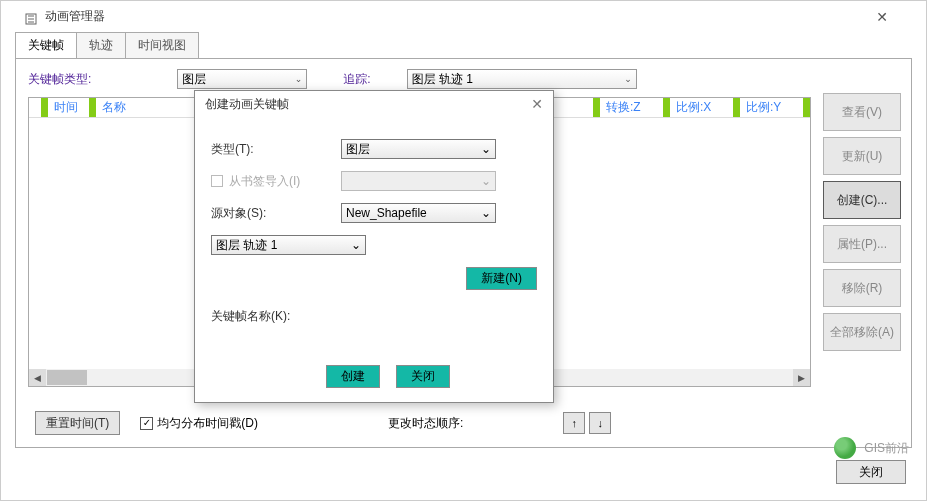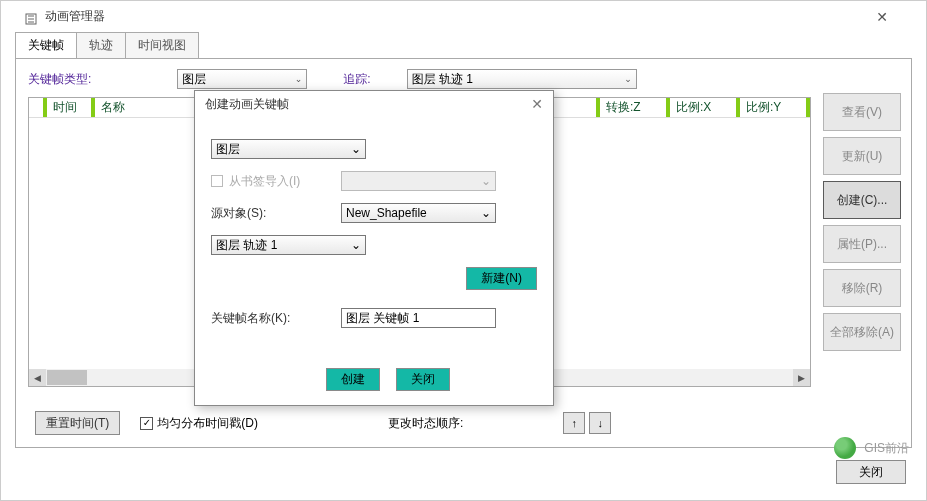--- a/index.html
+++ b/index.html
@@ -14,21 +14,21 @@
   .tab-row { display: flex; padding: 6px 14px 0 14px; }
   .tab { padding: 4px 12px; border: 1px solid #aaa; border-bottom: 1px solid #fff; margin-right: -1px; background: #fff; position:relative; top:1px;}
   .tab.inactive { background: #f5f5f5; border-bottom: 1px solid #aaa; color:#555;}
   .tab-content { margin: 0 14px 0 14px; border: 1px solid #aaa; border-top:1px solid #aaa; padding: 10px 0 0 0; height:390px; position:relative;}
   .filter-row { display: flex; align-items: center; gap:8px; padding: 0 12px 8px 12px;}
   .label { color:#4c1d95; }
   .combo { height: 20px; border: 1px solid #999; background: linear-gradient(#fff,#eee); display:inline-flex; align-items:center; justify-content:space-between; padding:0 4px; }
   .combo .caret { font-size:9px; color:#555;}
   .table-wrap { margin: 0 12px; border:1px solid #aaa; height:290px; position:relative; background:#fff;}
   .table-header { display:flex; height:20px; background:#fff; border-bottom:1px solid #ddd;}
-  .th { border-right:4px solid #84cc16; padding:2px 6px; color:#14532d; display:flex; align-items:center;}
+  .th { border-right:7px solid #84cc16; padding:2px 6px; color:#3b82f6; display:flex; align-items:center;}
   .hscroll { position:absolute; bottom:0; left:0; right:0; height:17px; background:#f1f1f1; display:flex; align-items:center;}
   .hscroll .arrow{ width:17px; height:17px; background:#ddd; display:flex; align-items:center; justify-content:center; font-size:9px; color:#555;}
   .hscroll .thumb{ width:40px; height:15px; background:#c2c2c2; margin-left:1px;}
   .hscroll .arrow.right{ margin-left:auto;}
   .side-buttons { position:absolute; right:10px; top:34px; display:flex; flex-direction:column; gap:6px;}
   .btn { width:78px; height:38px; border:1px solid #b5b5b5; background:#e8e8e8; color:#888; display:flex; align-items:center; justify-content:center; }
   .btn.active { background:#dcdcdc; border:1px solid #5a5a5a; color:#333;}
   .bottom-row { position:absolute; bottom:12px; left:12px; right:12px; display:flex; align-items:center;margin-left:7px;}
   .reset-btn { height:24px; padding:0 10px; border:1px solid #8a8a8a; background:#e6e6e6; color:#333; display:flex; align-items:center;}
   .checkbox { width:13px; height:13px; border:1px solid #555; display:inline-flex; align-items:center; justify-content:center; margin-right:4px; background:#fff;}
@@ -138,20 +138,21 @@
 </div>
 
 <div class="dialog">
   <div class="dlg-title">
     <span>创建动画关键帧</span>
     <span class="spacer"></span>
     <span class="x">✕</span>
   </div>
   <div class="body">
     <div class="form-row">
+      <div class="lbl">类型(T):</div>
       <div class="combo2">
         <span>图层</span>
         <span class="caret">⌄</span>
       </div>
     </div>
     <div class="form-row">
       <div class="lbl disabled">
         <span class="chk-sm"></span><span>从书签导入(I)</span>
       </div>
       <div class="combo2 disabled">
@@ -170,21 +171,20 @@
       <div class="combo2">
         <span>图层 轨迹 1</span>
         <span class="caret">⌄</span>
       </div>
     </div>
     <div class="form-row" style="justify-content:flex-end; margin-top:4px;">
       <div class="dlg-btn">新建(N)</div>
     </div>
     <div class="form-row" style="margin-top:18px;">
       <div class="lbl">关键帧名称(K):</div>
-      <input class="txt" value="图层 关键帧 1" style="">
     </div>
   </div>
   <div class="dlg-footer">
     <div class="dlg-btn">创建</div>
     <div class="dlg-btn">关闭</div>
   </div>
 </div>
 
 <div class="wm">
   <div class="wm-logo"></div>

